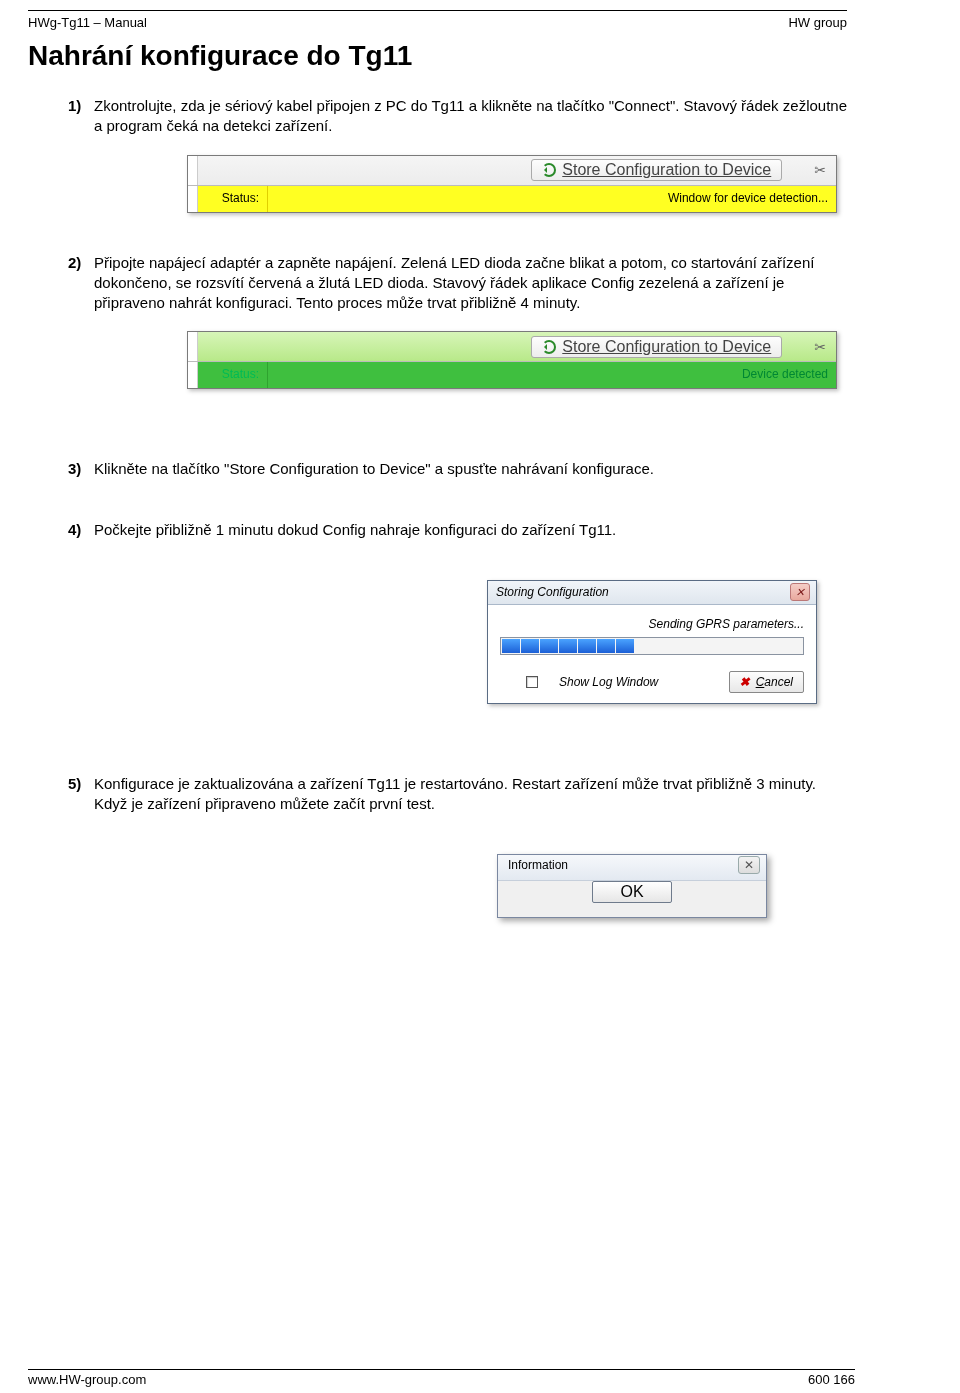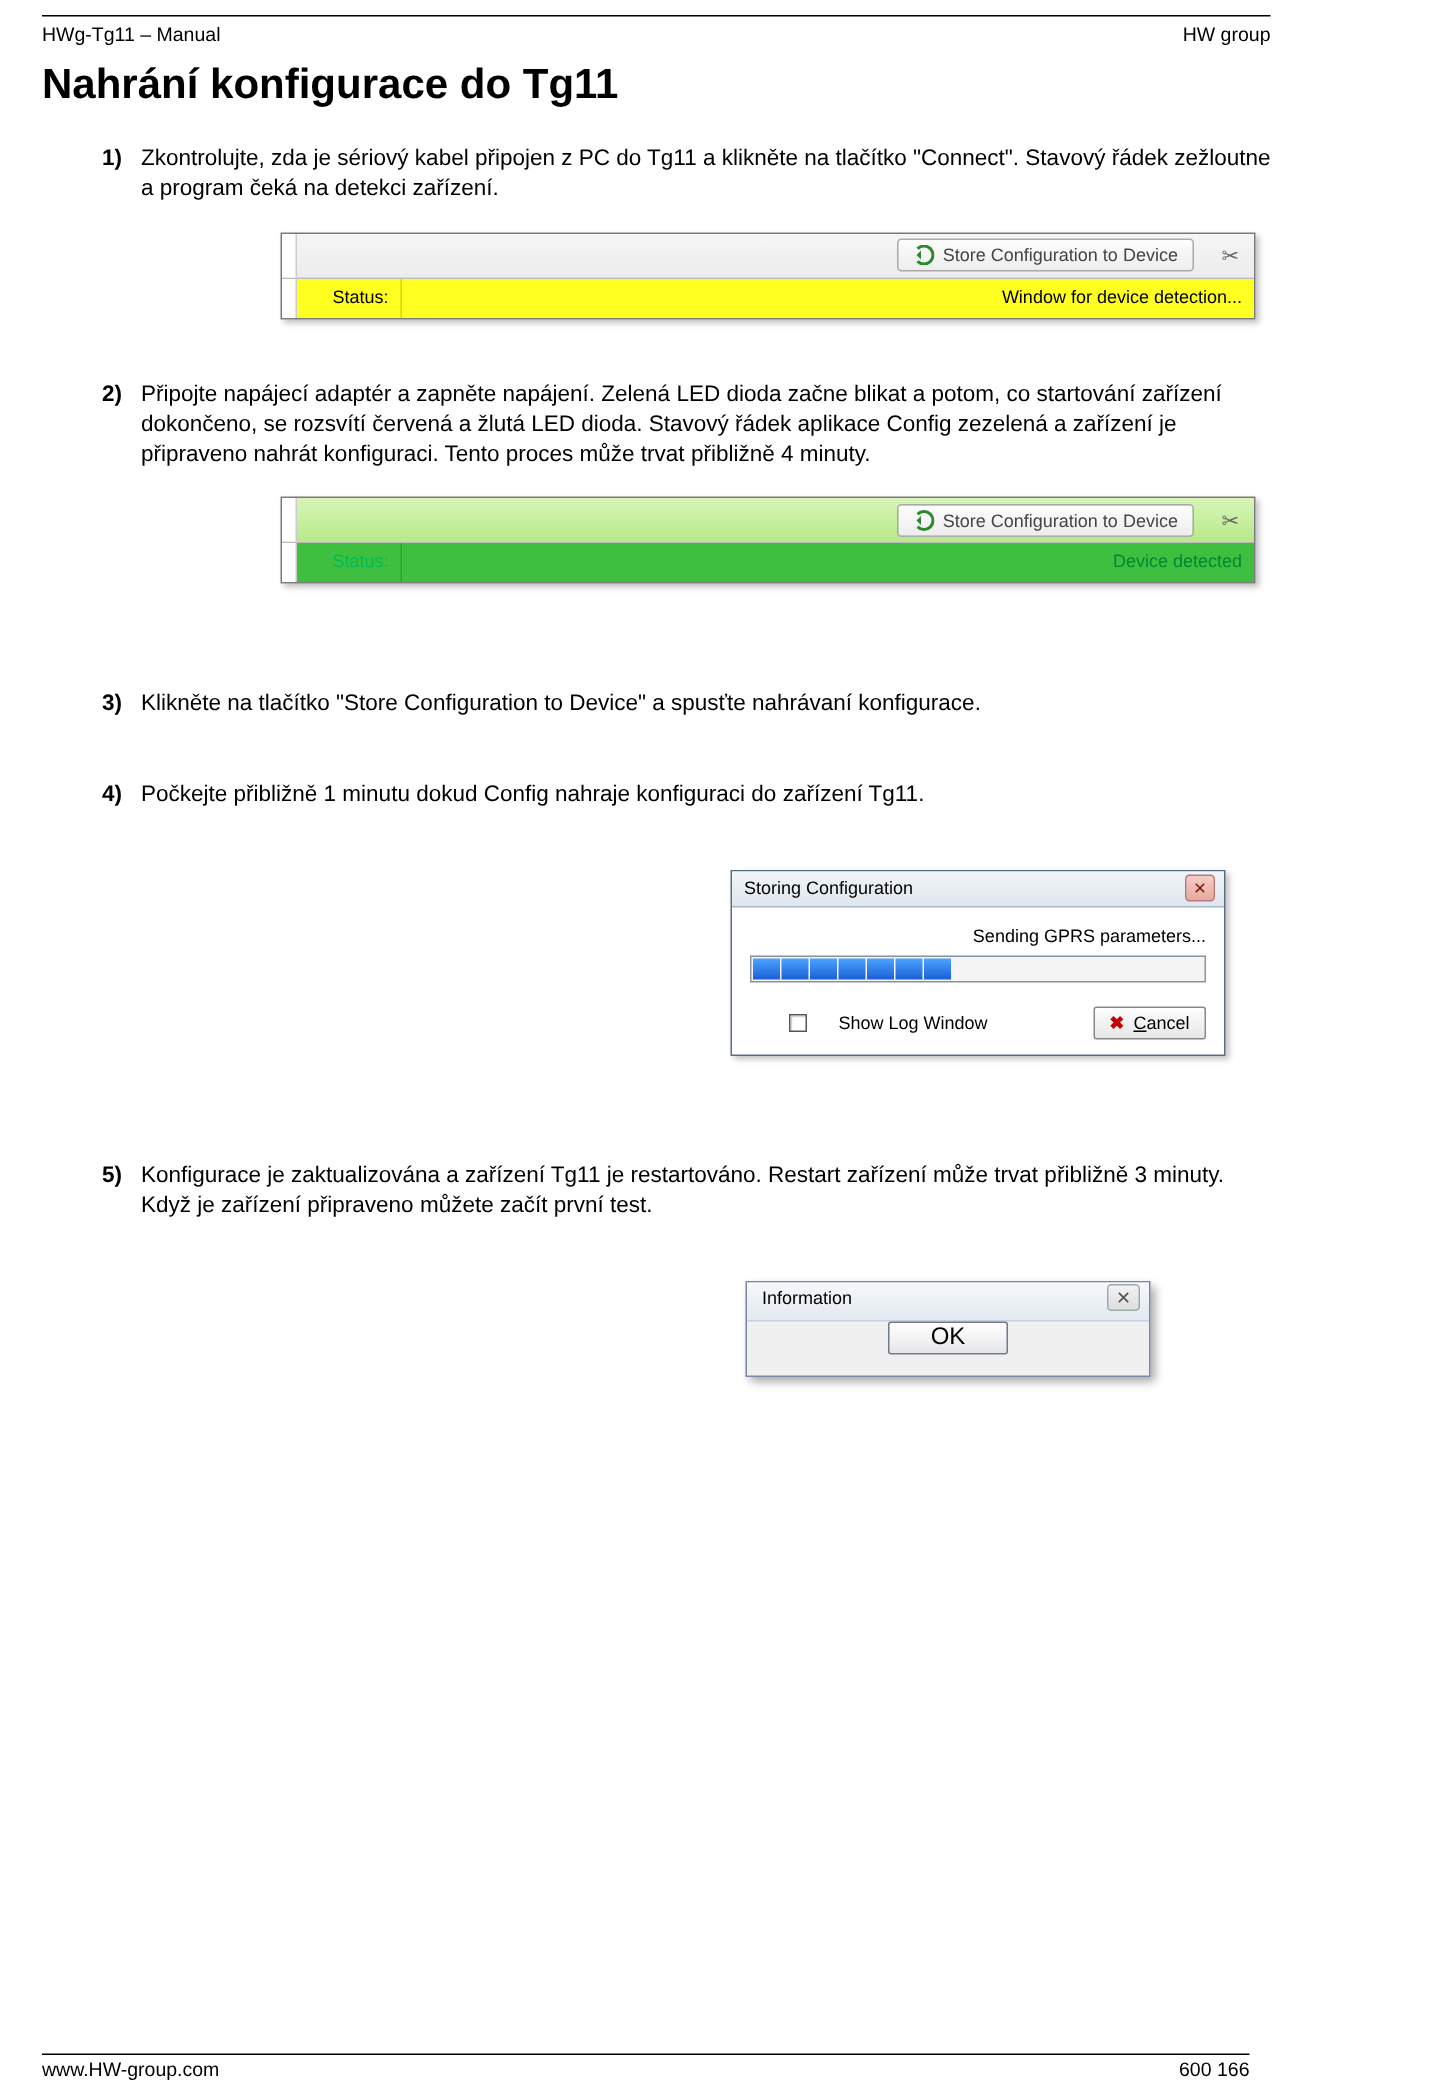--- a/index.html
+++ b/index.html
@@ -12,37 +12,37 @@
   .step-num { font-weight: bold; min-width: 26px; display:inline-block;}
   .step-text { flex:1; }
   .shot-wrap { display:block; text-align:right; margin:2px 10px 40px 0; }
   .shot-wrap.big-gap { margin-bottom:70px; }
   .shot { display:inline-block; border:1px solid #7a7a7a; box-shadow:2px 2px 4px rgba(0,0,0,.25); background:#fff; }
 
   
   .shot-status { width:650px; }
   .tb { height:30px; background:linear-gradient(#f5f5f5,#ececec); display:flex; align-items:center; justify-content:flex-end; padding:0 10px; border-bottom:1px solid #bbb; position:relative;}
   .tb .left-ridge { position:absolute; left:0; top:0; bottom:0; width:10px; background:#fff; border-right:1px solid #ccc;}
-  .tb-btn { display:inline-flex; align-items:center; height:22px; padding:0 10px; border:1px solid #aaa; border-radius:3px; background:linear-gradient(#fdfdfd,#ededed); font-size:12px; margin-right:18px; color:#444;}
+  .tb-btn { display:inline-flex; align-items:center; height:22px; padding:0 10px; border:1px solid #aaa; border-radius:3px; background:linear-gradient(#fdfdfd,#ededed); font-size:16px; margin-right:32px; color:#444;text-decoration:underline;}
   .tb-btn .ic-refresh { display:inline-block; width:14px; height:14px; margin-right:6px; position:relative;}
   .ic-refresh::before { content:""; position:absolute; inset:0; border:2px solid #2a8a2a; border-left-color:transparent; border-radius:50%; }
   .ic-refresh::after { content:""; position:absolute; left:-1px; top:4px; border:3px solid transparent; border-right-color:#2a8a2a; }
   .ic-scissor { font-size:14px; color:#666; }
   .status-row { display:flex; align-items:stretch; height:26px; font-size:12px; position:relative;}
   .status-row .left-ridge { position:absolute; left:0; top:0; bottom:0; width:10px; background:#fff; border-right:1px solid #ccc;}
   .status-row .lbl { width:80px; padding:5px 8px; }
   .status-row .val { flex:1; padding:5px 8px; }
   .shot-status.yellow .status-row { background:#ffff22; }
   .shot-status.yellow .status-row .lbl { background:#ffff22; border-right:1px solid #e0d000;}
   .shot-status.green .tb { background:linear-gradient(#d7f5b8,#b8e989); }
   .shot-status.green .status-row { background:#3fbf3f; color:#083; }
   .shot-status.green .status-row .lbl { background:#3fbf3f; border-right:1px solid #2fa32f; color:#0b5; }
 
   
-  .dlg { width:330px; border:1px solid #5a6c84; background:#fff; font-size:12px; }
+  .dlg { width:330px; border:1px solid #5a6c84; background:#fff; font-size:12px;font-style:italic; }
   .dlg-title { height:24px; background:linear-gradient(#f1f5f9,#dfe6ee); border-bottom:1px solid #aab8c9; display:flex; align-items:center; justify-content:space-between; padding:0 6px 0 8px; font-size:12px;}
   .dlg-title .x { width:20px; height:18px; border:1px solid #b77; border-radius:3px; background:linear-gradient(#f4cdc7,#e9a99e); color:#7c1a1a; display:flex; align-items:center; justify-content:center; font-size:11px;}
   .dlg-body { padding:12px 12px 10px 12px; }
   .progress { width:100%; height:18px; border:1px solid #8a93a1; background:#f4f4f4; margin-top:6px; display:flex; padding:1px; gap:1px;}
   .progress .blk { width:18px; background:linear-gradient(#4aa3ff,#1b5fd6); }
   .dlg-row2 { display:flex; justify-content:space-between; align-items:center; margin-top:16px;}
   .chk { display:flex; align-items:center; gap:21px;padding-left:26px;}
   .chk .box { width:12px; height:12px; border:1px solid #555; background:#fff; box-shadow:inset 1px 1px 1px rgba(0,0,0,.2);}
   .btn { height:22px; padding:0 10px; border:1px solid #888; border-radius:2px; background:linear-gradient(#fdfdfd,#e7e7e7); display:inline-flex; align-items:center; gap:6px; font-size:12px;}
   .btn .xicon { color:#c00; font-weight:bold;}
@@ -50,21 +50,21 @@
   
   .idlg { width:270px; border:1px solid #7a87a0; background:#f0f0f0; font-size:12px; box-shadow:3px 3px 6px rgba(0,0,0,.35);}
   .idlg-title { height:26px; background:linear-gradient(#f6f8fb,#e3e9f1); border-bottom:1px solid #c6cfdb; display:flex; align-items:center; justify-content:space-between; padding:0 6px 6px 10px; font-size:12px;}
   .idlg-title .x { width:22px; height:18px; border:1px solid #9aa; border-radius:3px; background:linear-gradient(#f3f3f3,#ddd); color:#555; display:flex; align-items:center; justify-content:center; font-size:12px;}
   .idlg-body { padding:16px 14px 14px 14px; display:flex; gap:14px; align-items:flex-start;}
   .info-icon { width:34px; height:34px; border-radius:50%; background:radial-gradient(circle at 35% 30%, #7cc4ff 0%, #1a6fd8 60%, #0b4aa0 100%); position:relative; flex:0 0 auto;}
   .info-icon::after { content:"i"; position:absolute; inset:0; display:flex; align-items:center; justify-content:center; color:#fff; font-family:Georgia, serif; font-style:italic; font-weight:bold; font-size:20px;}
   .idlg-foot { display:flex; justify-content:center; padding:0 0 14px 0;}
   .okbtn { width:80px; height:22px; border:1px solid #6f7b8c; border-radius:2px; background:linear-gradient(#fff,#e6e6e6); font-size:16px;}
 
-  .bottom-area { position:absolute; left:28px; right:42px; bottom:6px; }
+  .bottom-area { position:absolute; left:28px; right:20px; bottom:6px; }
   .bottom-rule { border-top:1px solid #000; margin-bottom:2px;}
   .footer-line { display:flex; justify-content:space-between; font-size:13px;}
 </style>
 </head>
 <body>
 <div class="page">
 
   <div class="top-rule"></div>
   <div class="header-line">
     <span>HWg-Tg11 – Manual</span>

